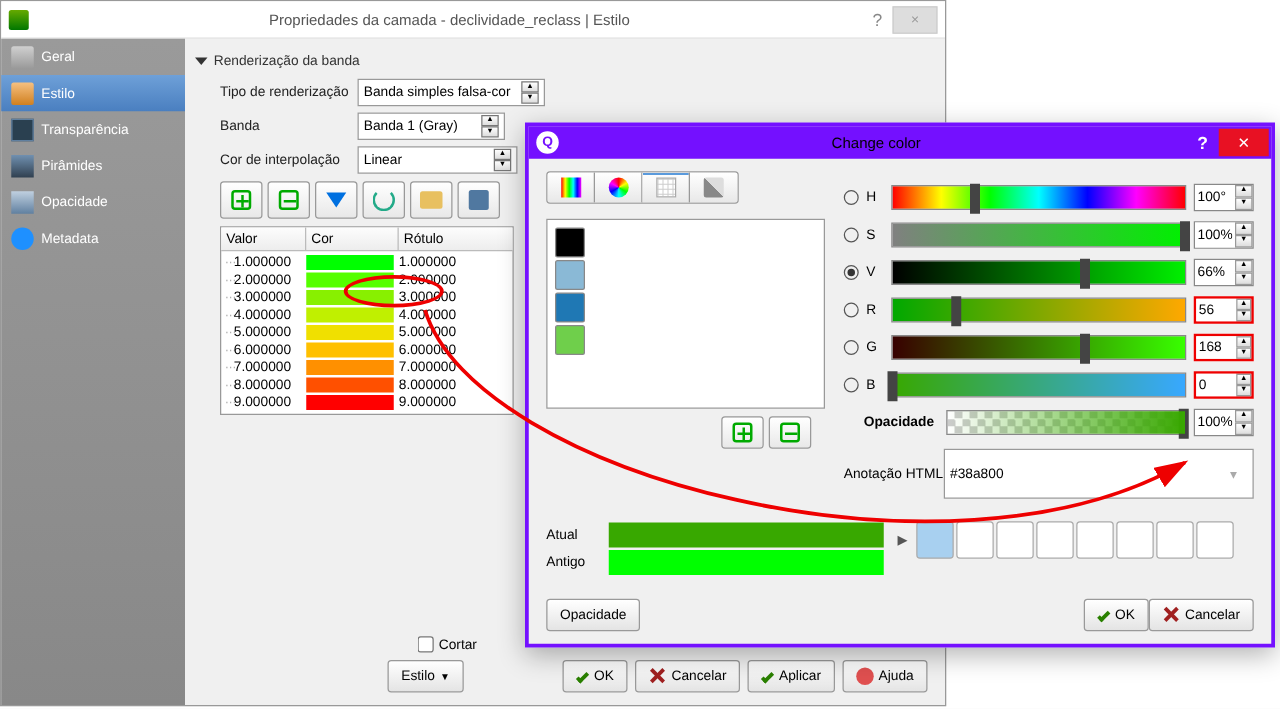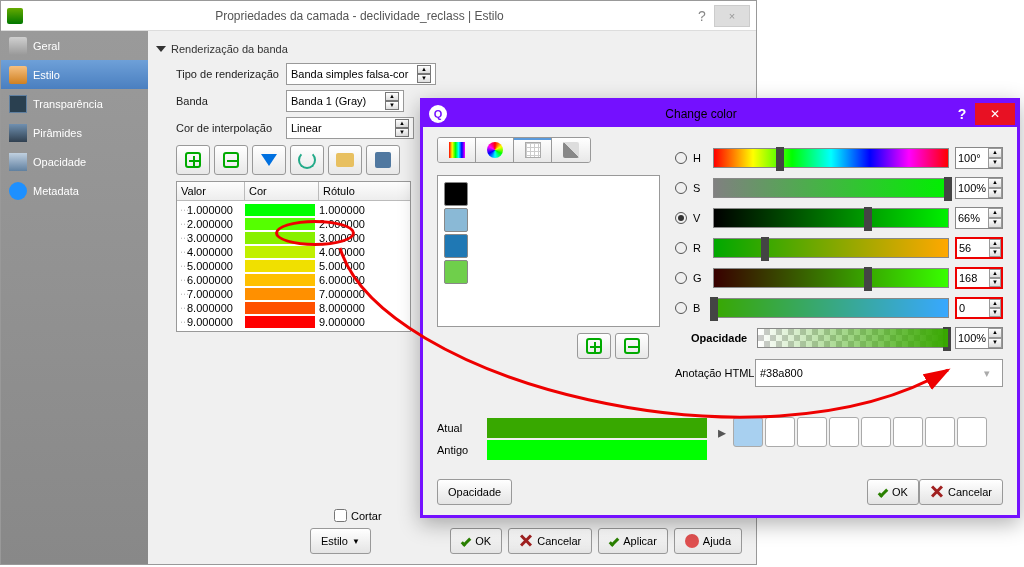--- a/index.html
+++ b/index.html
@@ -151,21 +151,21 @@
 .rbar { background: linear-gradient(90deg,#00a800,#ffa800); }
 .gbar { background: linear-gradient(90deg,#380000,#38ff00); }
 .bbar { background: linear-gradient(90deg,#38a800,#38a8ff); }
 .obar { background-image: repeating-conic-gradient(#ccc 0 25%, #fff 0 50%); background-size:12px 12px; position:relative; }
 .obar::after { content:''; position:absolute; inset:0; background: linear-gradient(90deg, rgba(56,168,0,0), rgba(56,168,0,1)); }
 
 .redbox { border: 2px solid #e00 !important; }
 
 .op-row, .html-row { display:flex; align-items:center; margin-top:6px; }
 .op-row .lbl2, .html-row .lbl2 { width:80px; }
-.html-input { flex:1; height:28px; border:1px solid #999; background:#fff; display:flex; align-items:center; padding:0 4px; }
+.html-input { flex:1; height:40px; border:1px solid #999; background:#fff; display:flex; align-items:center; padding:0 4px; }
 .html-input input { border:none; flex:1; outline:none; font-size:11px; }
 .html-input .vd { width:14px; color:#aaa; }
 
 
 .swatch-area { position:absolute; left:14px; top:290px; width:270px; }
 .swatch-row { display:flex; align-items:center; height:22px; }
 .swatch-row .swl { width:50px; }
 .swatch-row .swc { flex:1; height:20px; }
 
 .recent-row { position:absolute; left:290px; top:290px; display:flex; gap:2px; }

